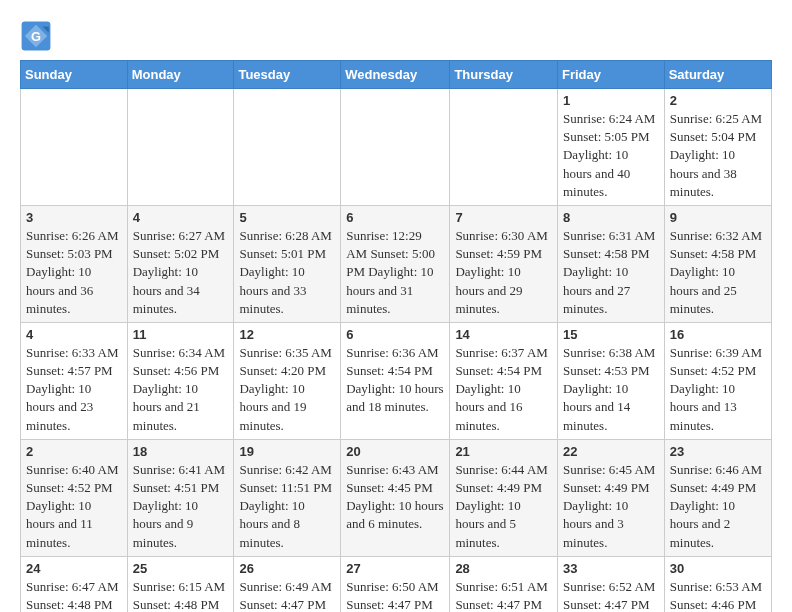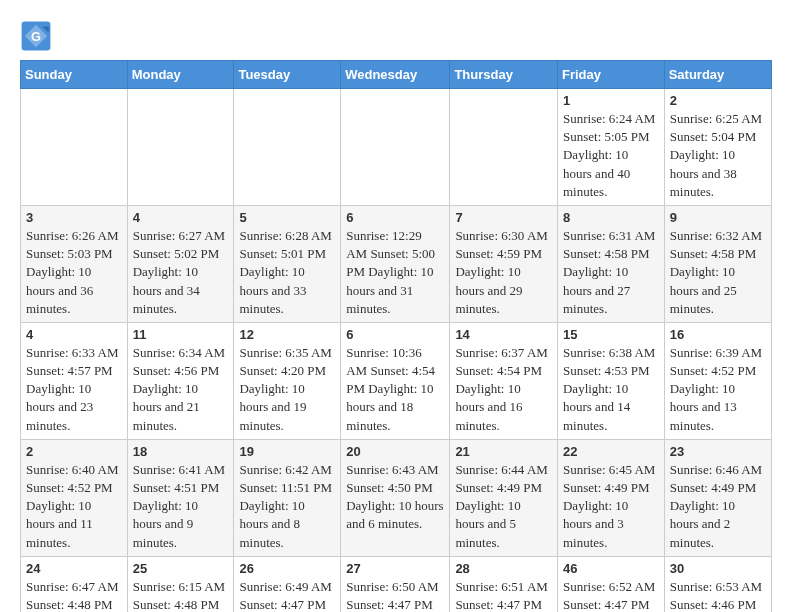--- a/index.html
+++ b/index.html
@@ -208,21 +208,21 @@
 Daylight: 10 hours and 21 minutes.</div>
           </td>
           <td>
             <span class="day-num">12</span>
             <div class="day-info">Sunrise: 6:35 AM
 Sunset: 4:20 PM
 Daylight: 10 hours and 19 minutes.</div>
           </td>
           <td>
             <span class="day-num">6</span>
-            <div class="day-info">Sunrise: 10:36 AM
+            <div class="day-info">Sunrise: 6:36 AM
 Sunset: 4:54 PM
 Daylight: 10 hours and 18 minutes.</div>
           </td>
           <td>
             <span class="day-num">14</span>
             <div class="day-info">Sunrise: 6:37 AM
 Sunset: 4:54 PM
 Daylight: 10 hours and 16 minutes.</div>
           </td>
           <td>
@@ -253,21 +253,21 @@
           </td>
           <td>
             <span class="day-num">19</span>
             <div class="day-info">Sunrise: 6:42 AM
 Sunset: 11:51 PM
 Daylight: 10 hours and 8 minutes.</div>
           </td>
           <td>
             <span class="day-num">20</span>
             <div class="day-info">Sunrise: 6:43 AM
-Sunset: 4:50 PM
+Sunset: 4:45 PM
 Daylight: 10 hours and 6 minutes.</div>
           </td>
           <td>
             <span class="day-num">21</span>
             <div class="day-info">Sunrise: 6:44 AM
 Sunset: 4:49 PM
 Daylight: 10 hours and 5 minutes.</div>
           </td>
           <td>
             <span class="day-num">22</span>
@@ -307,21 +307,21 @@
 Sunset: 4:47 PM
 Daylight: 9 hours and 56 minutes.</div>
           </td>
           <td>
             <span class="day-num">28</span>
             <div class="day-info">Sunrise: 6:51 AM
 Sunset: 4:47 PM
 Daylight: 9 hours and 55 minutes.</div>
           </td>
           <td>
-            <span class="day-num">46</span>
+            <span class="day-num">33</span>
             <div class="day-info">Sunrise: 6:52 AM
 Sunset: 4:47 PM
 Daylight: 9 hours and 54 minutes.</div>
           </td>
           <td>
             <span class="day-num">30</span>
             <div class="day-info">Sunrise: 6:53 AM
 Sunset: 4:46 PM
 Daylight: 9 hours and 53 minutes.</div>
           </td>

